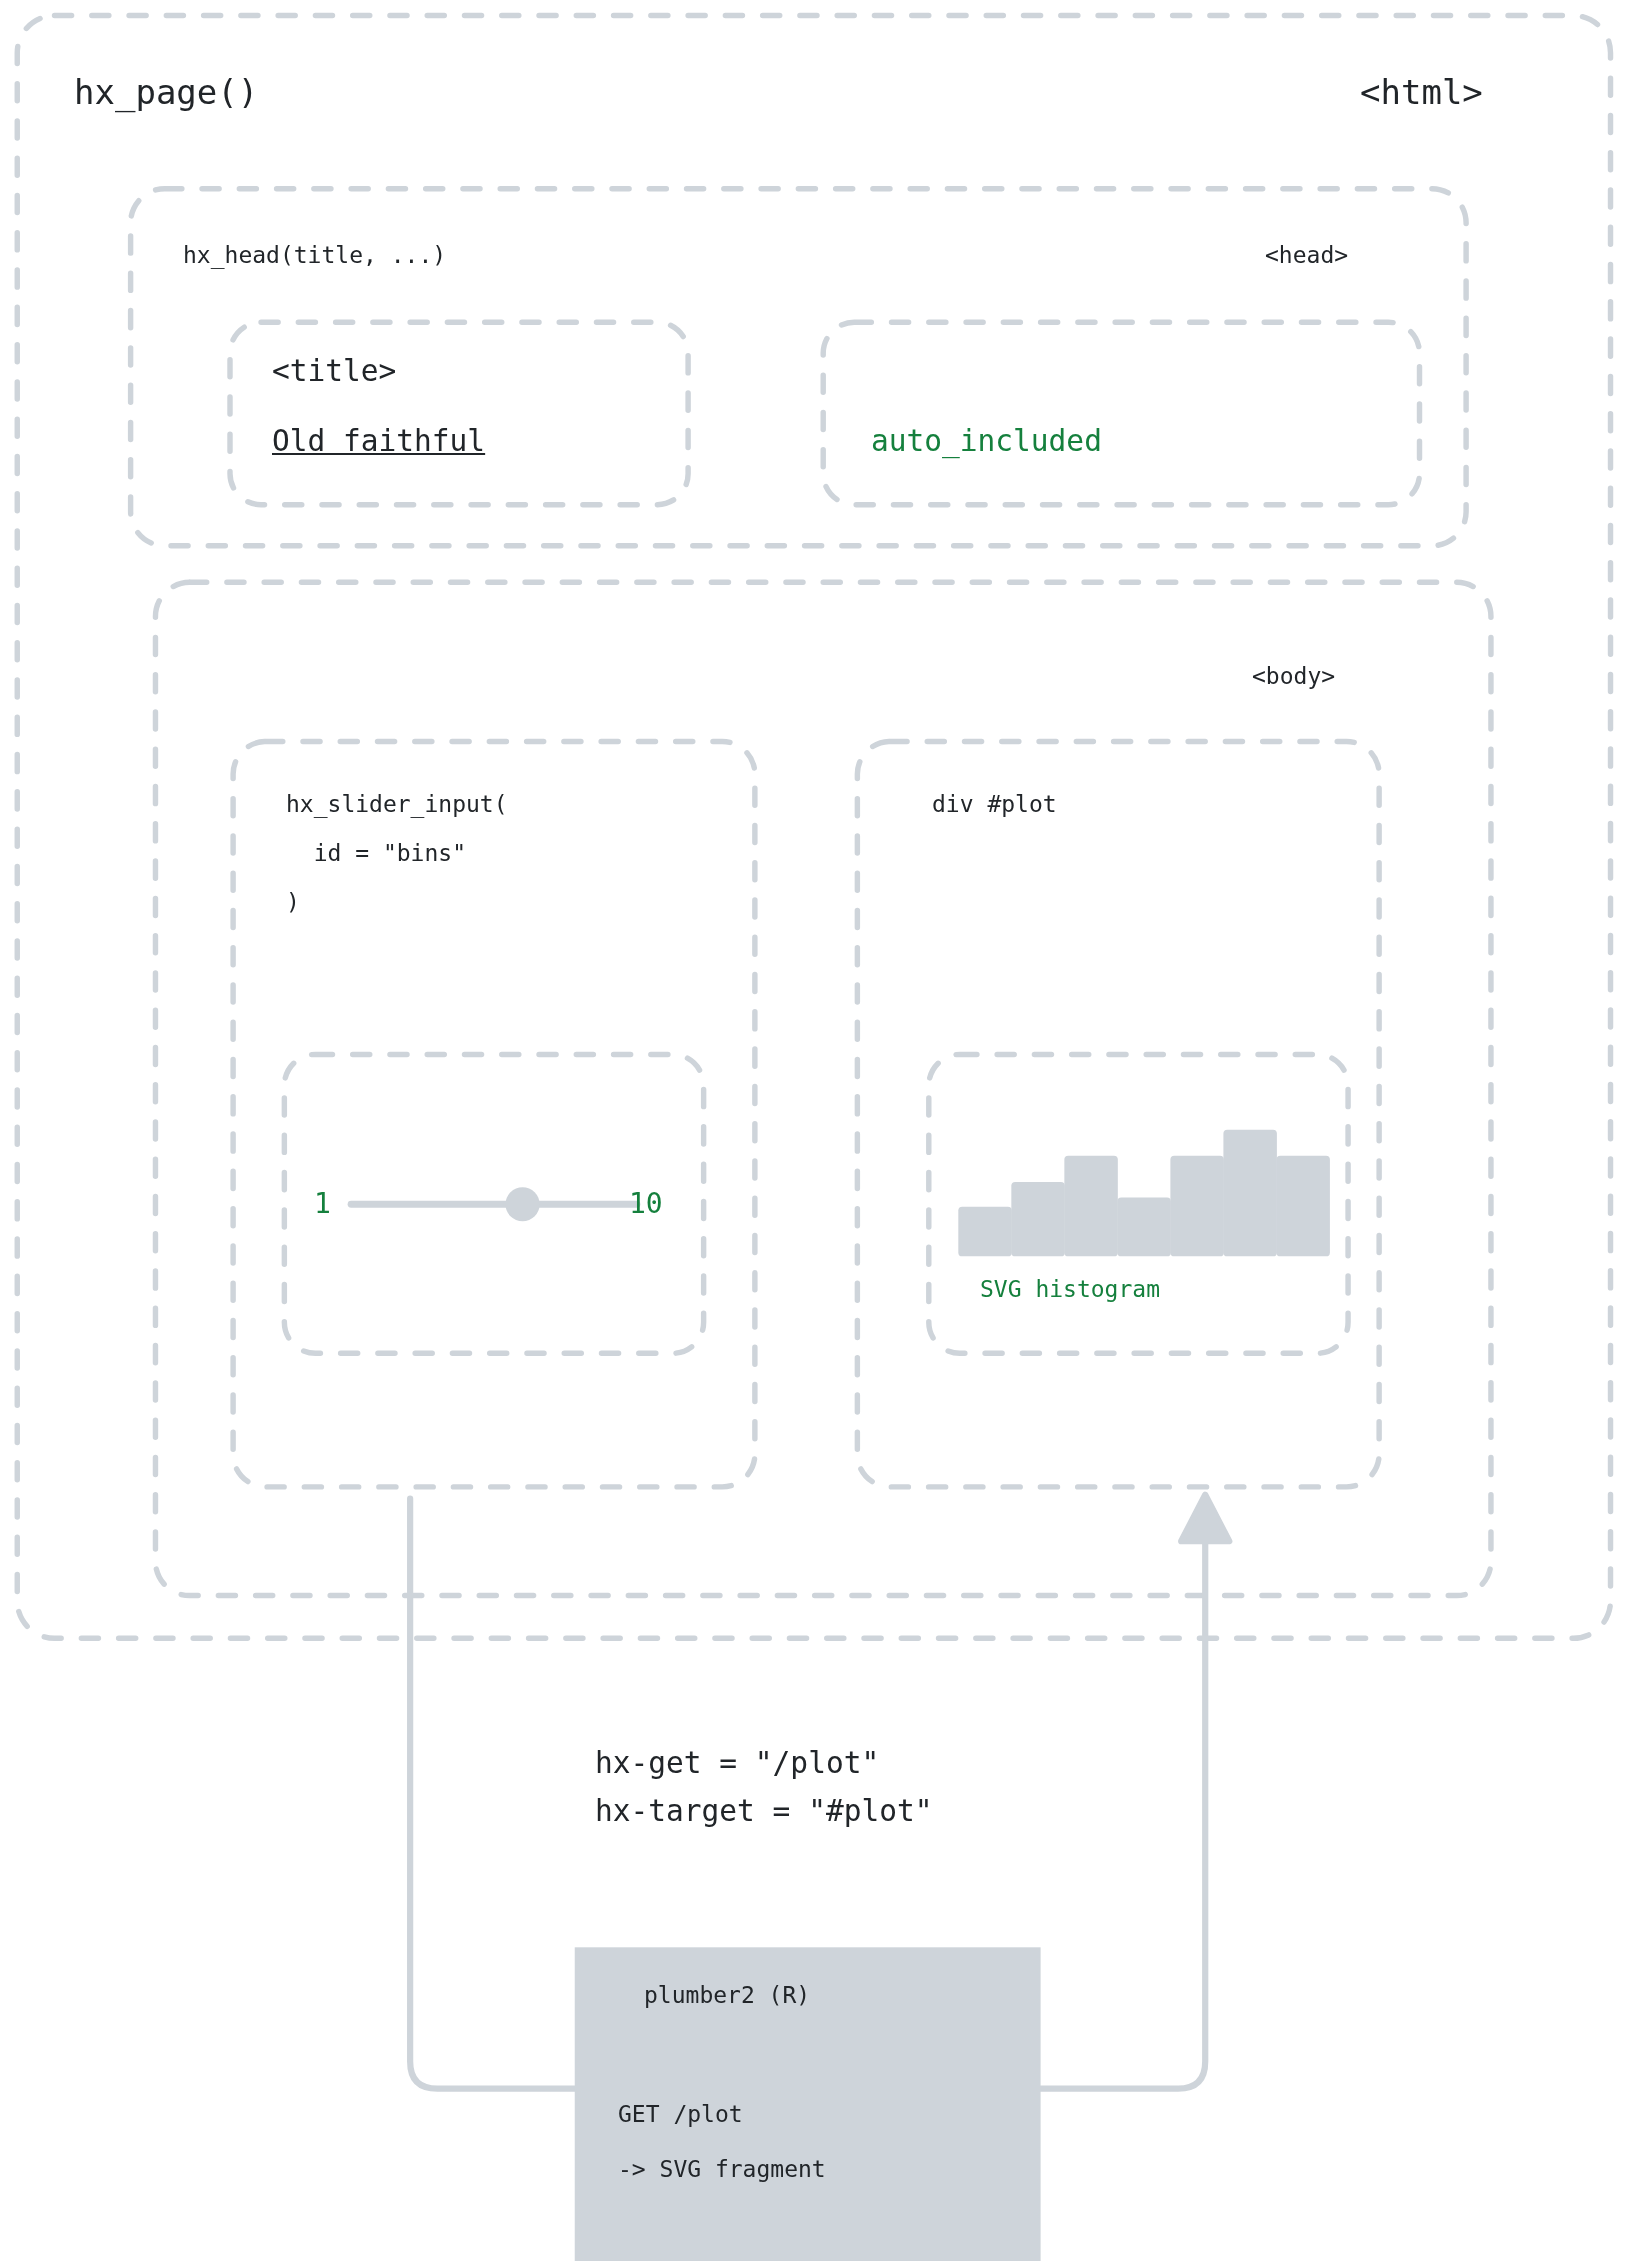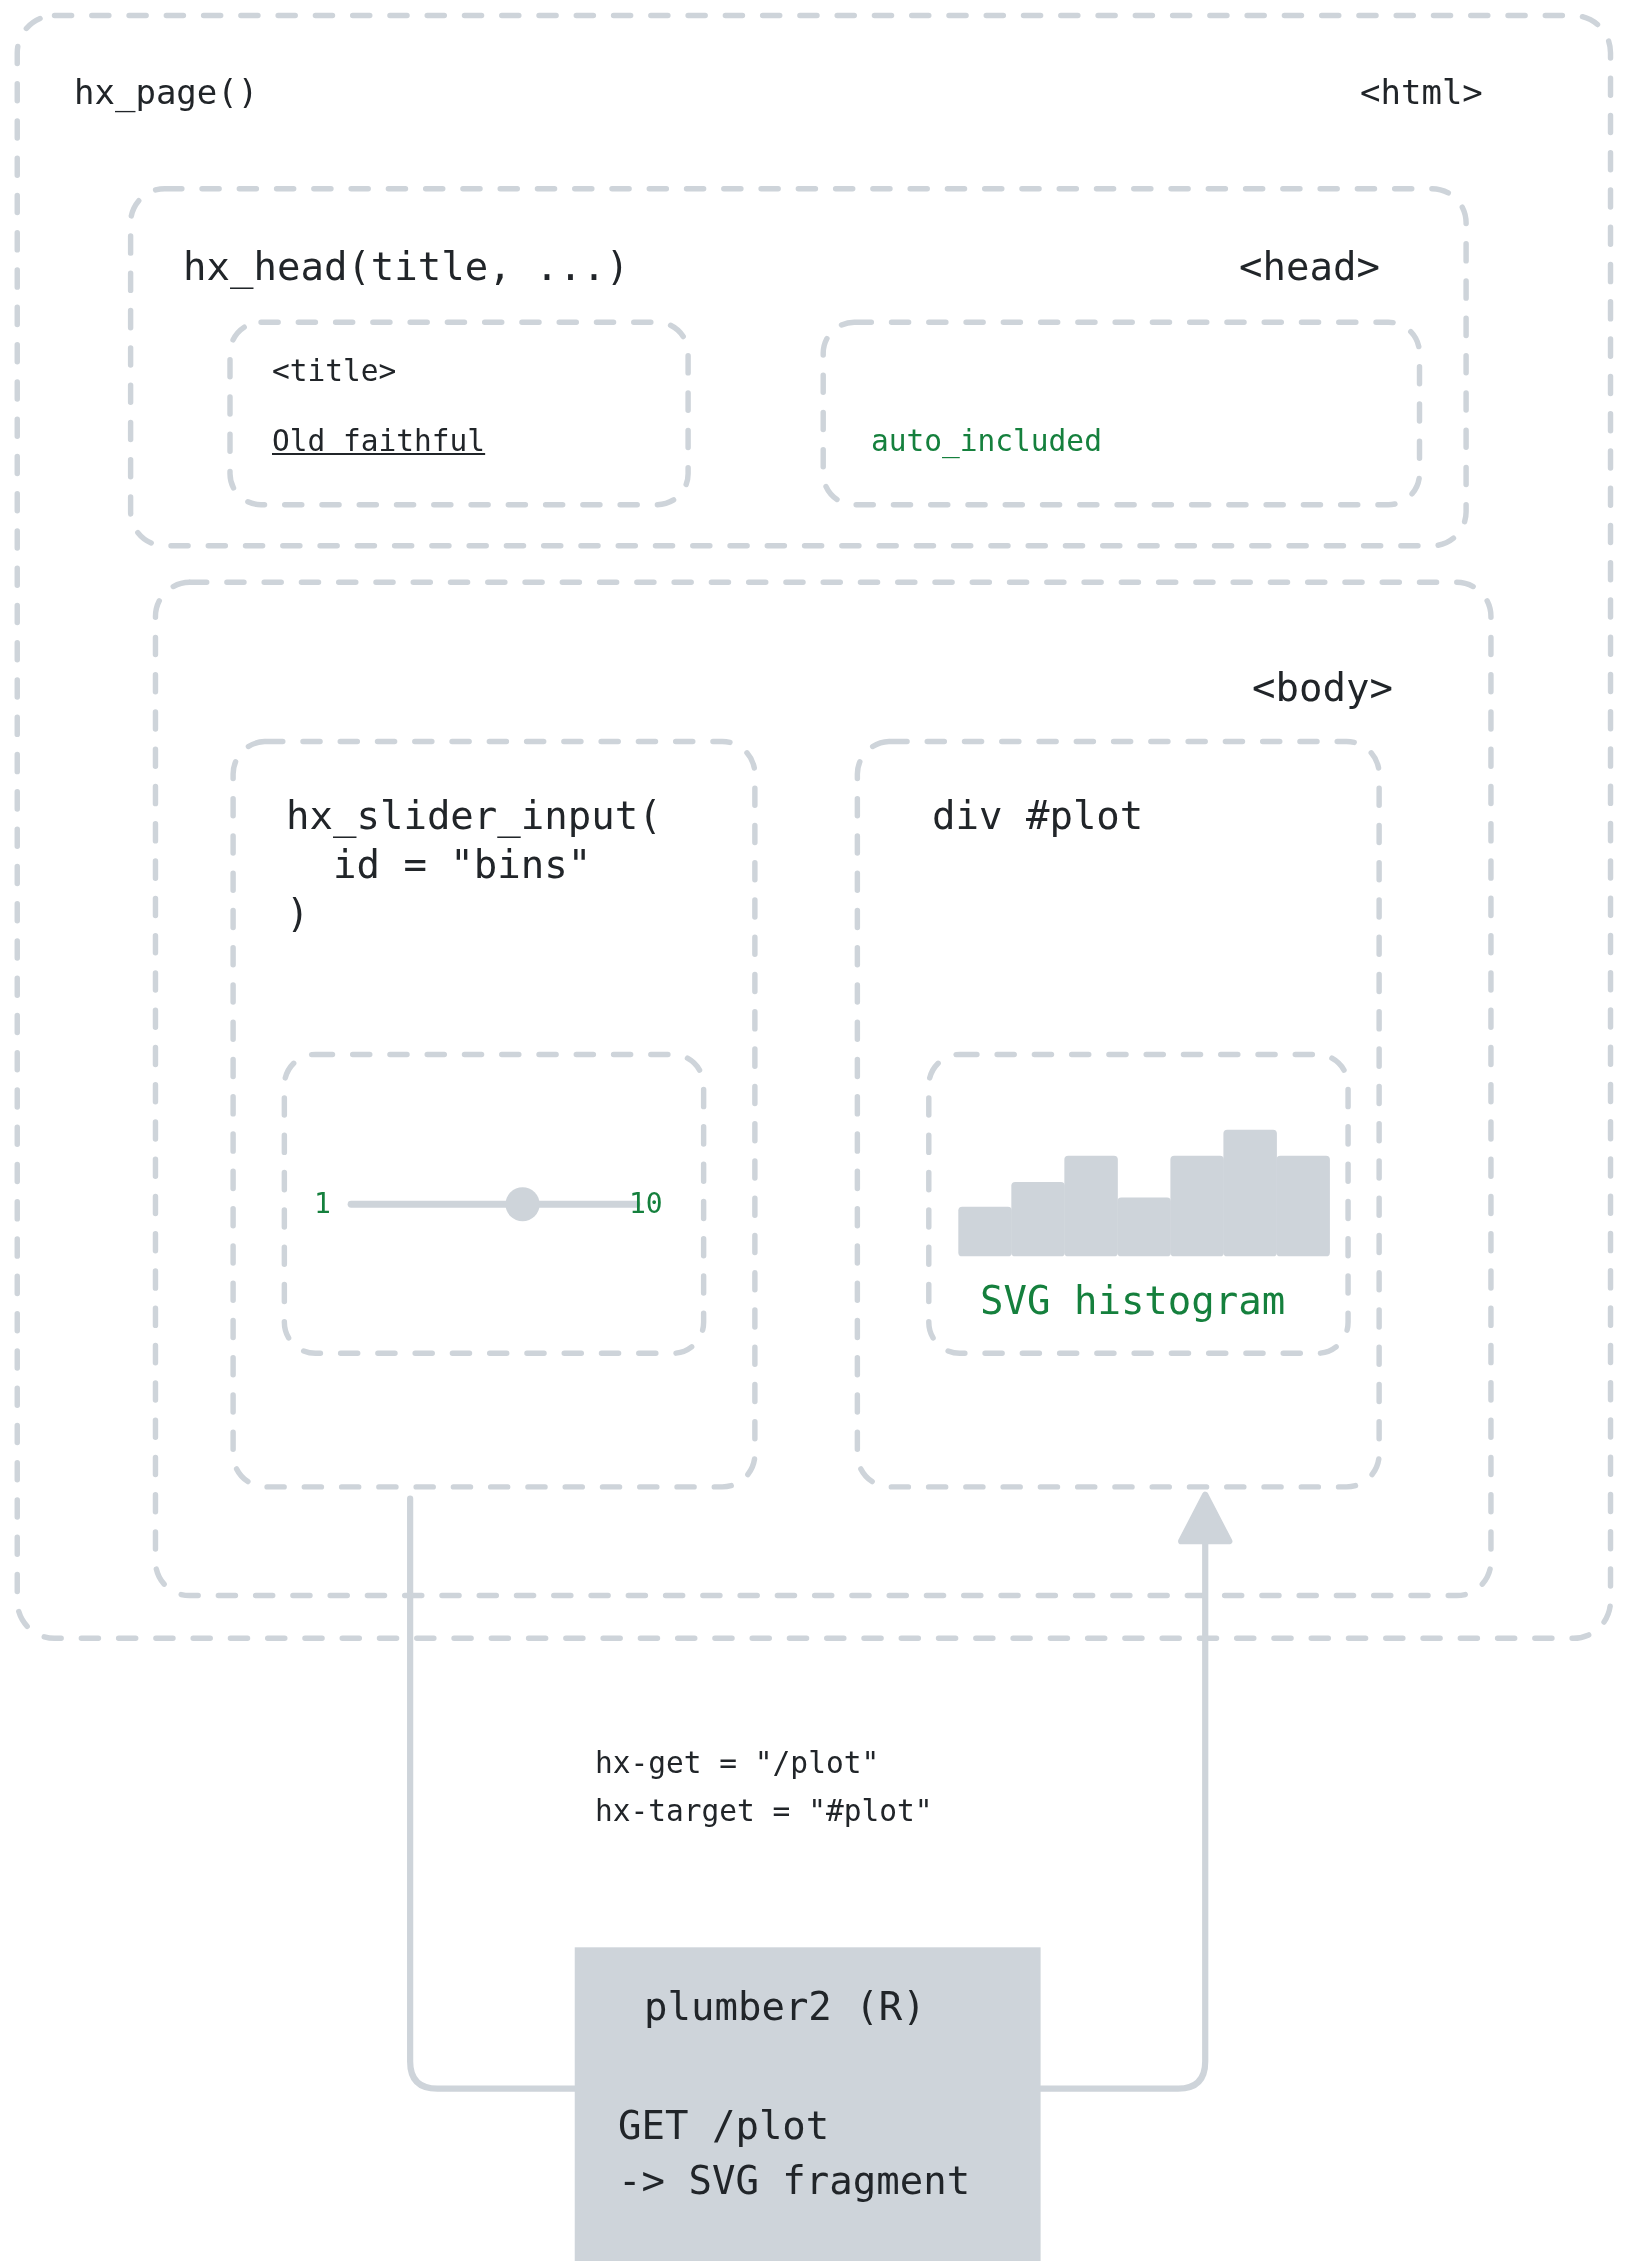--- a/index.html
+++ b/index.html
@@ -62,21 +62,21 @@
   .lbl {
     position: absolute;
     font-family: "DejaVu Sans Mono", "Liberation Mono", monospace;
     color: #212529;
     white-space: pre;
     line-height: 1.42;
     letter-spacing: 0px;
   }
   .lbl.muted { color: #15803d; }
   .t-xl  { font-size: 34px; }
-  .t-lg  { font-size: 39px; }
+  .t-lg  { font-size: 23px; }
   .t-md  { font-size: 29.5px; }
   .t-sm  { font-size: 28px; }
 </style>
 </head>
 <body>
 
 <div id="diagram">
 
   <svg id="canvas" viewBox="0 0 2095 2912" xmlns="http://www.w3.org/2000/svg">
 
@@ -118,21 +118,21 @@
 
     <rect class="solidbox" x="740" y="2508" width="600" height="404"></rect>
   </svg>
 
   <div class="lbl t-xl" style="left:74px; top:68px;">hx_page()</div>
 
   <div class="lbl t-xl" style="left:1360px; top:68px;">&lt;html&gt;</div>
 
   <div class="lbl t-lg" style="left:183px; top:239px;">hx_head(title, ...)</div>
 
-  <div class="lbl t-lg" style="left:1239px; top:239px;">&lt;head&gt;</div>
+  <div class="lbl t-lg" style="left:1265px; top:239px;">&lt;head&gt;</div>
 
   <div class="lbl t-md" style="left:272px; top:351px;">&lt;title&gt;</div>
 
   <div class="lbl t-md" style="left:272px; top:421px;text-decoration:underline;">Old faithful</div>
 
 
   <div class="lbl t-md muted" style="left:871px; top:421px;">auto_included</div>
 
   <div class="lbl t-lg" style="left:1252px; top:652px;margin-top:8px;">&lt;body&gt;</div>
 

